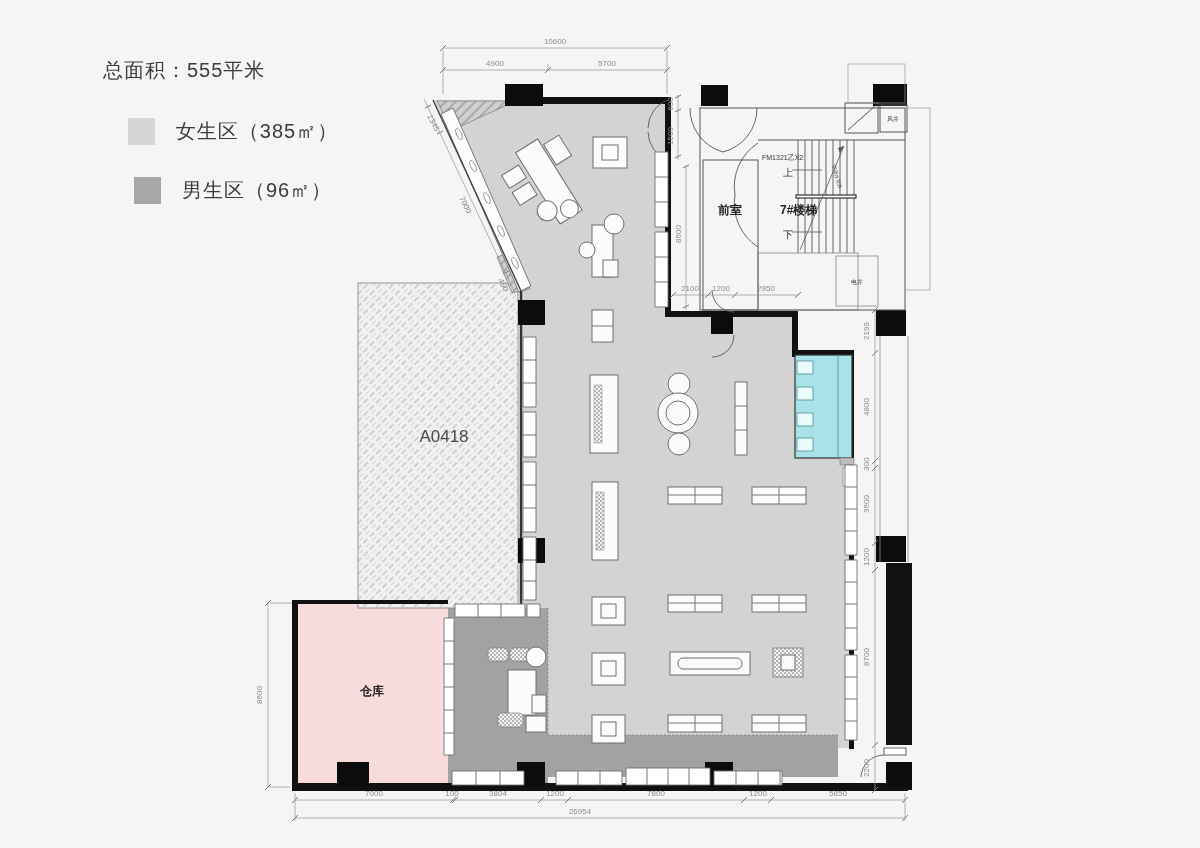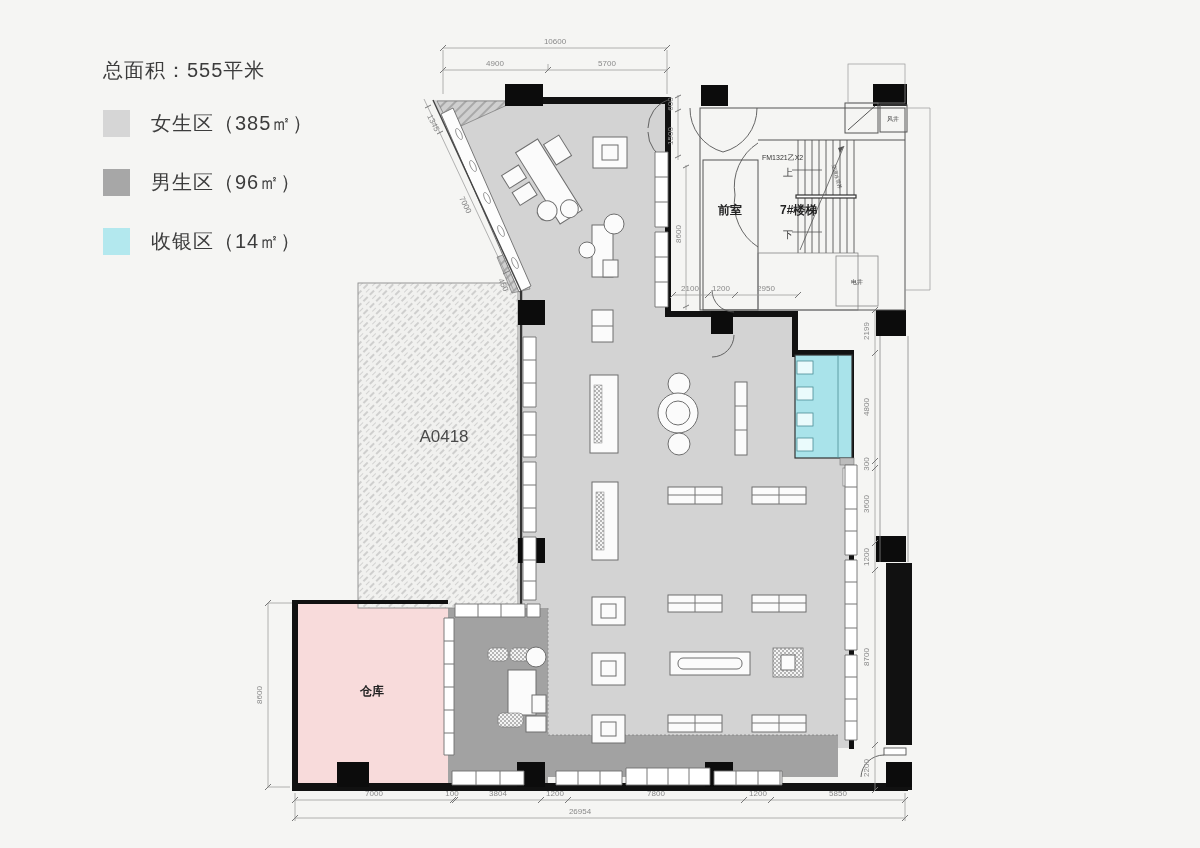--- a/index.html
+++ b/index.html
@@ -3,22 +3,22 @@
 <meta charset="utf-8">
 <style>
   html,body{margin:0;padding:0;}
   body{
     width:1200px;height:848px;position:relative;
     background:#f5f5f3;
     font-family:"Liberation Sans","DejaVu Sans",sans-serif;
     overflow:hidden;
   }
   .legend{position:absolute;left:103px;top:57px;width:260px;}
-  .legend-title{font-size:20px;color:#3c3c3c;letter-spacing:1px;margin-bottom:26px;}
-  .legend-item{display:flex;align-items:center;margin-bottom:32px;}
+  .legend-title{font-size:20px;color:#3c3c3c;letter-spacing:1px;margin-bottom:34px;}
+  .legend-item{display:flex;align-items:center;margin-bottom:32px;justify-content:center;}
   .legend-swatch{width:27px;height:27px;margin-right:21px;flex:0 0 auto;}
   .legend-label{font-size:20px;color:#3c3c3c;letter-spacing:1px;}
   svg text{font-family:"Liberation Sans","DejaVu Sans",sans-serif;}
   .dim{fill:#8a8a8a;font-size:8px;}
   .dimline{stroke:#9a9a9a;stroke-width:0.75;fill:none;}
   .tick{stroke:#777;stroke-width:1;fill:none;}
   .thin{stroke:#555;stroke-width:1;fill:none;}
   .furn{stroke:#6f6f6f;stroke-width:1;fill:#fbfbfb;}
   .shelf{stroke:#6f6f6f;stroke-width:0.9;fill:#ffffff;}
   .roomlabel{fill:#222;font-size:12px;font-weight:600;}
@@ -29,24 +29,20 @@
 
 <div class="legend">
   <div class="legend-title">总面积：555平米</div>
   <div class="legend-item">
     <div class="legend-swatch" style="background-color: rgb(214, 214, 214);"></div>
     <div class="legend-label">女生区（385㎡）</div>
   </div>
   <div class="legend-item">
     <div class="legend-swatch" style="background-color: rgb(167, 167, 167);"></div>
     <div class="legend-label">男生区（96㎡）</div>
-  </div>
-  <div class="legend-item">
-    <div class="legend-swatch" style="background-color: rgb(179, 232, 238);"></div>
-    <div class="legend-label">收银区（14㎡）</div>
   </div>
 </div>
 
 <svg width="1200" height="848" viewBox="0 0 1200 848" style="position:absolute;left:0;top:0;">
   <defs>
     <pattern id="hatch" width="9" height="9" patternUnits="userSpaceOnUse" patternTransform="rotate(-45)">
       <rect width="9" height="9" fill="#f1f1ef"></rect>
       <line x1="0" y1="2" x2="9" y2="2" stroke="#adadad" stroke-width="1" stroke-dasharray="5,3"></line>
       <line x1="0" y1="6.5" x2="9" y2="6.5" stroke="#c4c4c4" stroke-width="0.7" stroke-dasharray="3,4"></line>
     </pattern>

